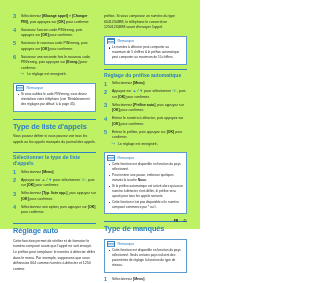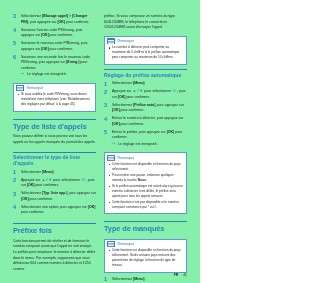--- a/index.html
+++ b/index.html
@@ -4,23 +4,23 @@
 <style>
   * { box-sizing: border-box; margin: 0; padding: 0; }
   html, body {
     width: 200px; height: 283px;
     background: #ffffff;
     font-family: "Liberation Sans", sans-serif;
     overflow: hidden;
   }
   .page {
     position: relative;
-    width: 200px; height: 283px;
+    width: 200px; height: 229px;
     padding: 14px 13px 10px 13px;
-    background: #86efac;
+    background: #bef264;
   }
   .cols {
     display: flex;
     gap: 8px;
     height: 252px;
   }
   .col { width: 83px; position: relative; }
 
   
   .h1 {
@@ -198,21 +198,21 @@
       <div class="para">Vous pouvez définir si vous pouvez voir tous les appels ou les appels manqués du journal des appels.</div>
 
       <div class="h2">Sélectionner le type de liste d'appels</div>
       <ol class="steps" id="call-list-steps">
           <li><span class="num">1</span><span><span>Sélectionnez </span><span class="bold">[Menu]</span><span>.</span></span></li>
           <li><span class="num">2</span><span><span>Appuyez sur </span><span class="glyph">▲</span><span> / </span><span class="glyph">▼</span><span> pour sélectionner </span><span class="glyph">☏</span><span>, puis sur </span><span class="bold">[OK]</span><span> pour confirmer.</span></span></li>
           <li><span class="num">3</span><span><span>Sélectionnez </span><span class="bold">[Typ. liste app.]</span><span>, puis appuyez sur </span><span class="bold">[OK]</span><span> pour confirmer.</span></span></li>
           <li><span class="num">4</span><span><span>Sélectionnez une option, puis appuyez sur </span><span class="bold">[OK]</span><span> pour confirmer.</span></span></li>
         </ol>
 
-      <div class="h1">Préfixe fois</div>
+      <div class="h1">Réglage auto</div>
       <div class="para">Cette fonction permet de vérifier et de formater le numéro composé avant que l'appel ne soit envoyé. Le préfixe peut remplacer le numéro à détecter défini dans le menu. Par exemple, supposons que vous définissiez 604 comme numéro à détecter et 1250 comme</div>
     </div>
 
     <div class="col">
 
       <div class="para">préfixe. Si vous composez un numéro du type 6041234888, le téléphone le convertit en 12501234888 avant d'envoyer l'appel.</div>
 
       <div class="note">
         <div class="note-head">
           <span class="note-icon"></span>

